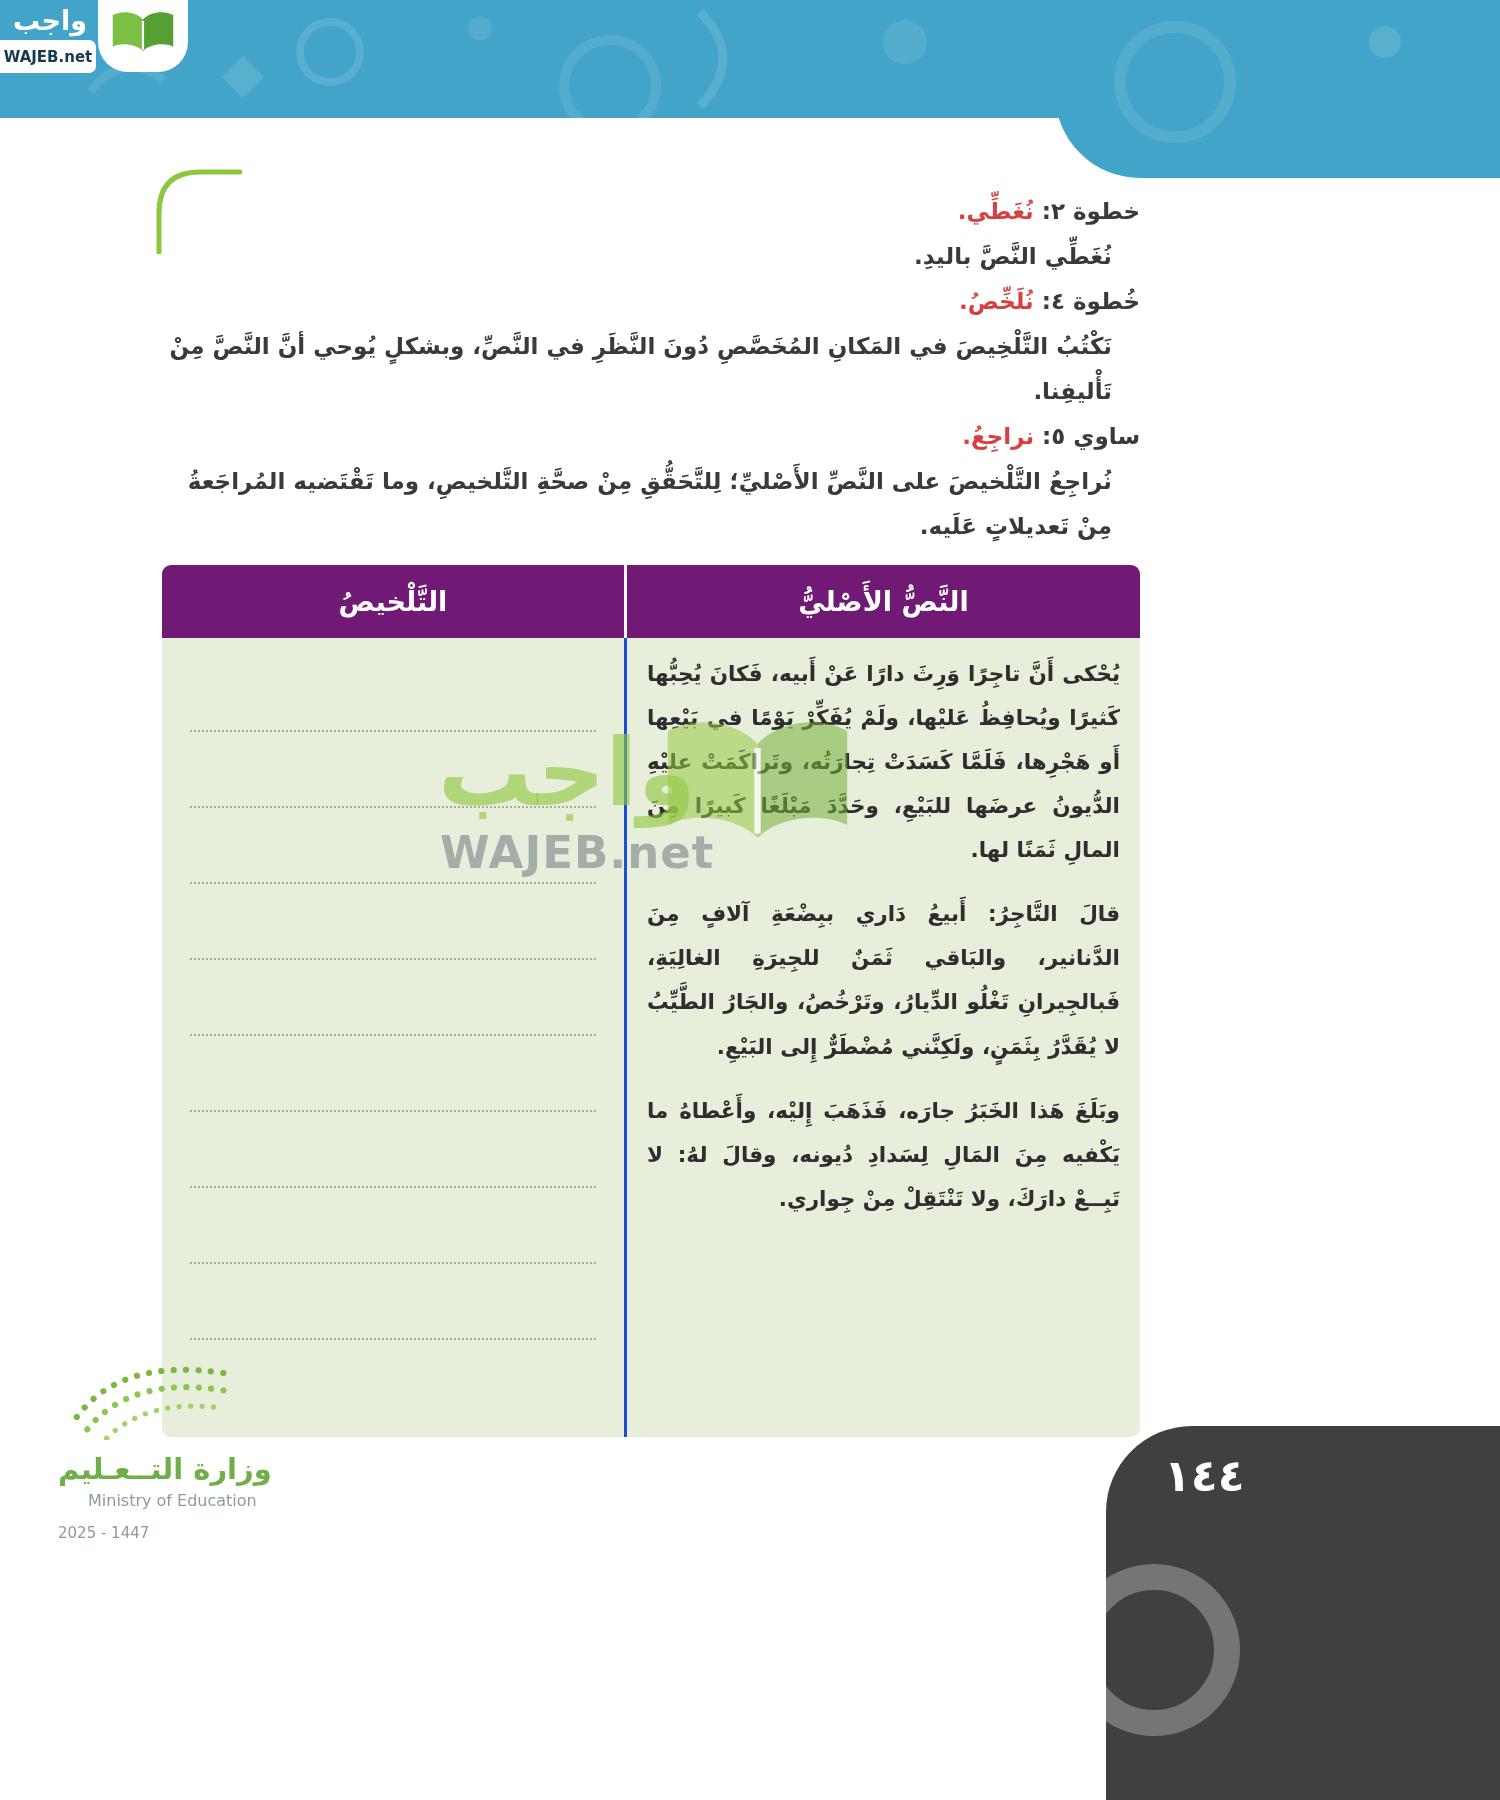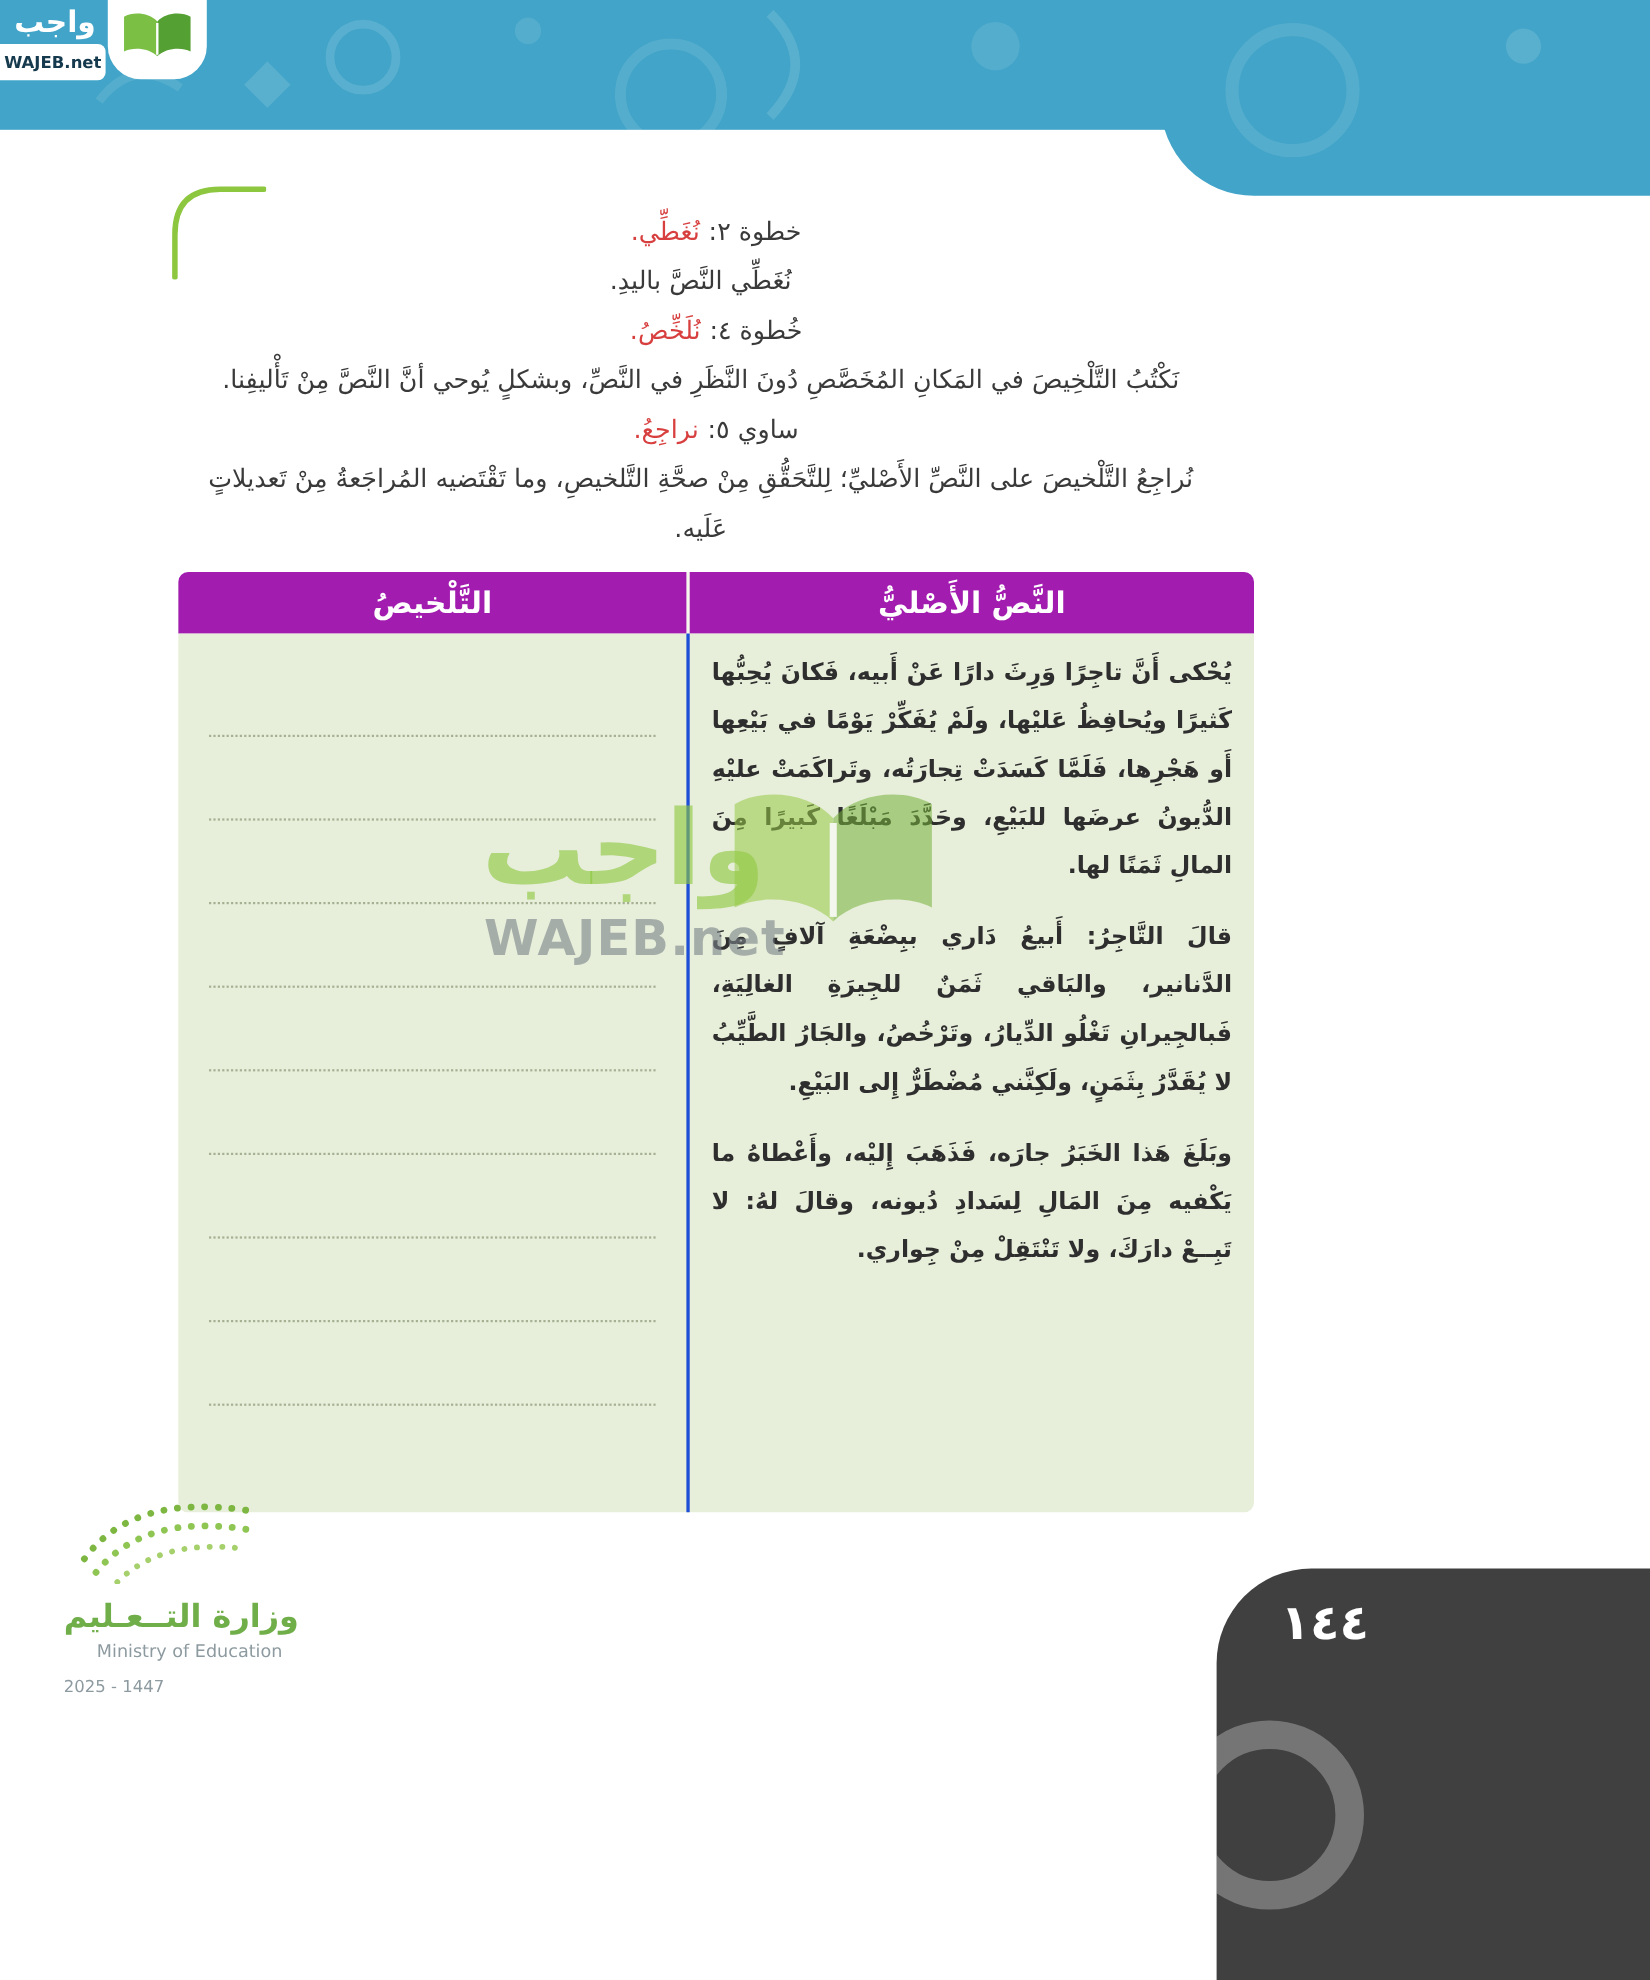--- a/index.html
+++ b/index.html
@@ -29,27 +29,27 @@
   .brand-chip span { color:#15394d; font-size:15px; font-weight:bold; }
   .brand-blob {
     position:absolute; top:0; left:98px; width:90px; height:72px;
     background:#ffffff; border-radius:0 0 30px 30px;
     display:flex; align-items:center; justify-content:center;
   }
   
   .corner-arc { position:absolute; left:154px; top:166px; z-index:2; }
   
   .content { position:absolute; left:162px; top:175px; width:978px; z-index:1; }
-  .steps { direction:rtl; text-align:center; font-weight:normal; color:#3a3a3a;
+  .steps { direction:rtl; text-align:right; font-weight:bold; color:#3a3a3a;
            font-size:23px; line-height:45px; padding-top:14px; }
   .step-name { color:#d84040; margin-inline-start:8px; }
   .step-body { padding-right:28px; }
   
   .stable { margin-top:16px; border-radius:9px; overflow:hidden; }
-  .t-header { display:flex; height:56px; background:#a21caf; }
+  .t-header { display:flex; height:73px; background:#701a75; }
   .th { color:#ffffff; font-size:27px; font-weight:bold;
         display:flex; align-items:center; justify-content:center; }
   .th-summary { width:462px; }
   .th-orig { width:516px; border-left:3px solid #f6f8ee;text-align:right; }
   .t-body { display:flex; background:#e7eeda; height:799px; }
   .cell-summary { width:462px; padding:18px 28px 0; }
   .cell-orig { width:516px; border-left:3px solid #1d4ed8; padding:14px 20px; direction:rtl; }
   .dotted-line { height:76px; border-bottom:2px dotted #a6b093; }
   .orig-para {
     font-size:21.5px; font-weight:bold; color:#2e2e2e;

